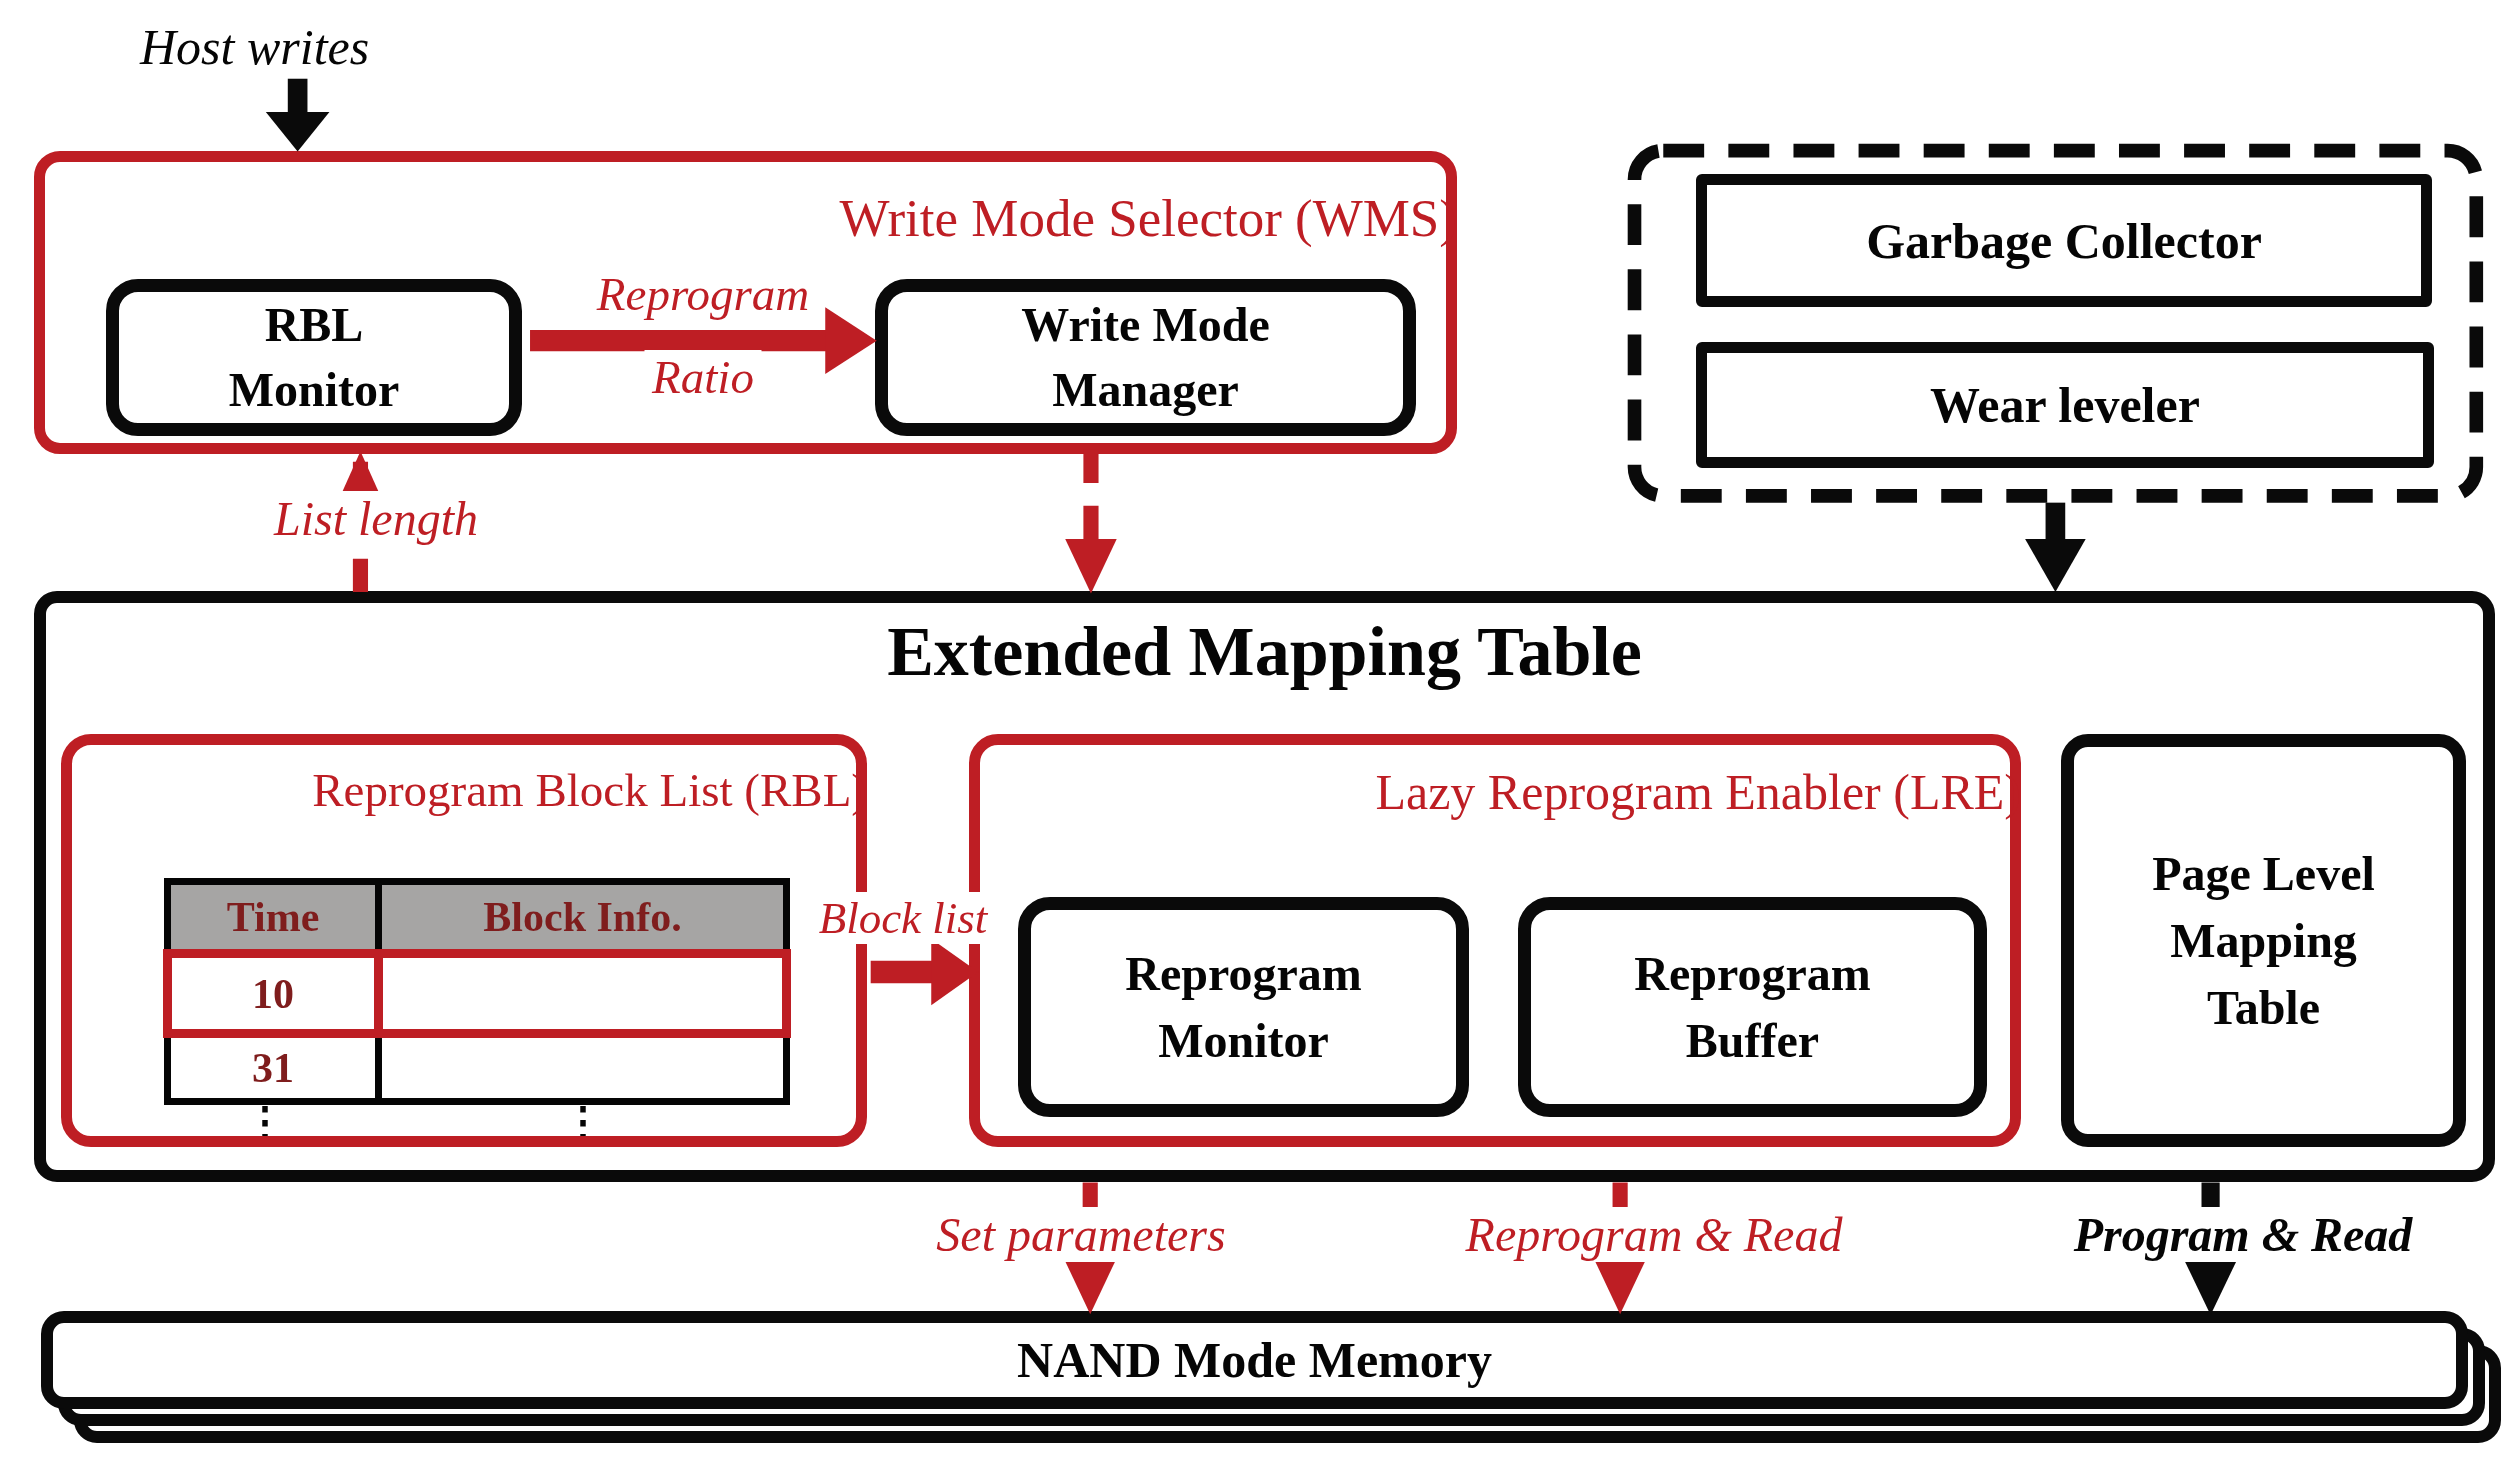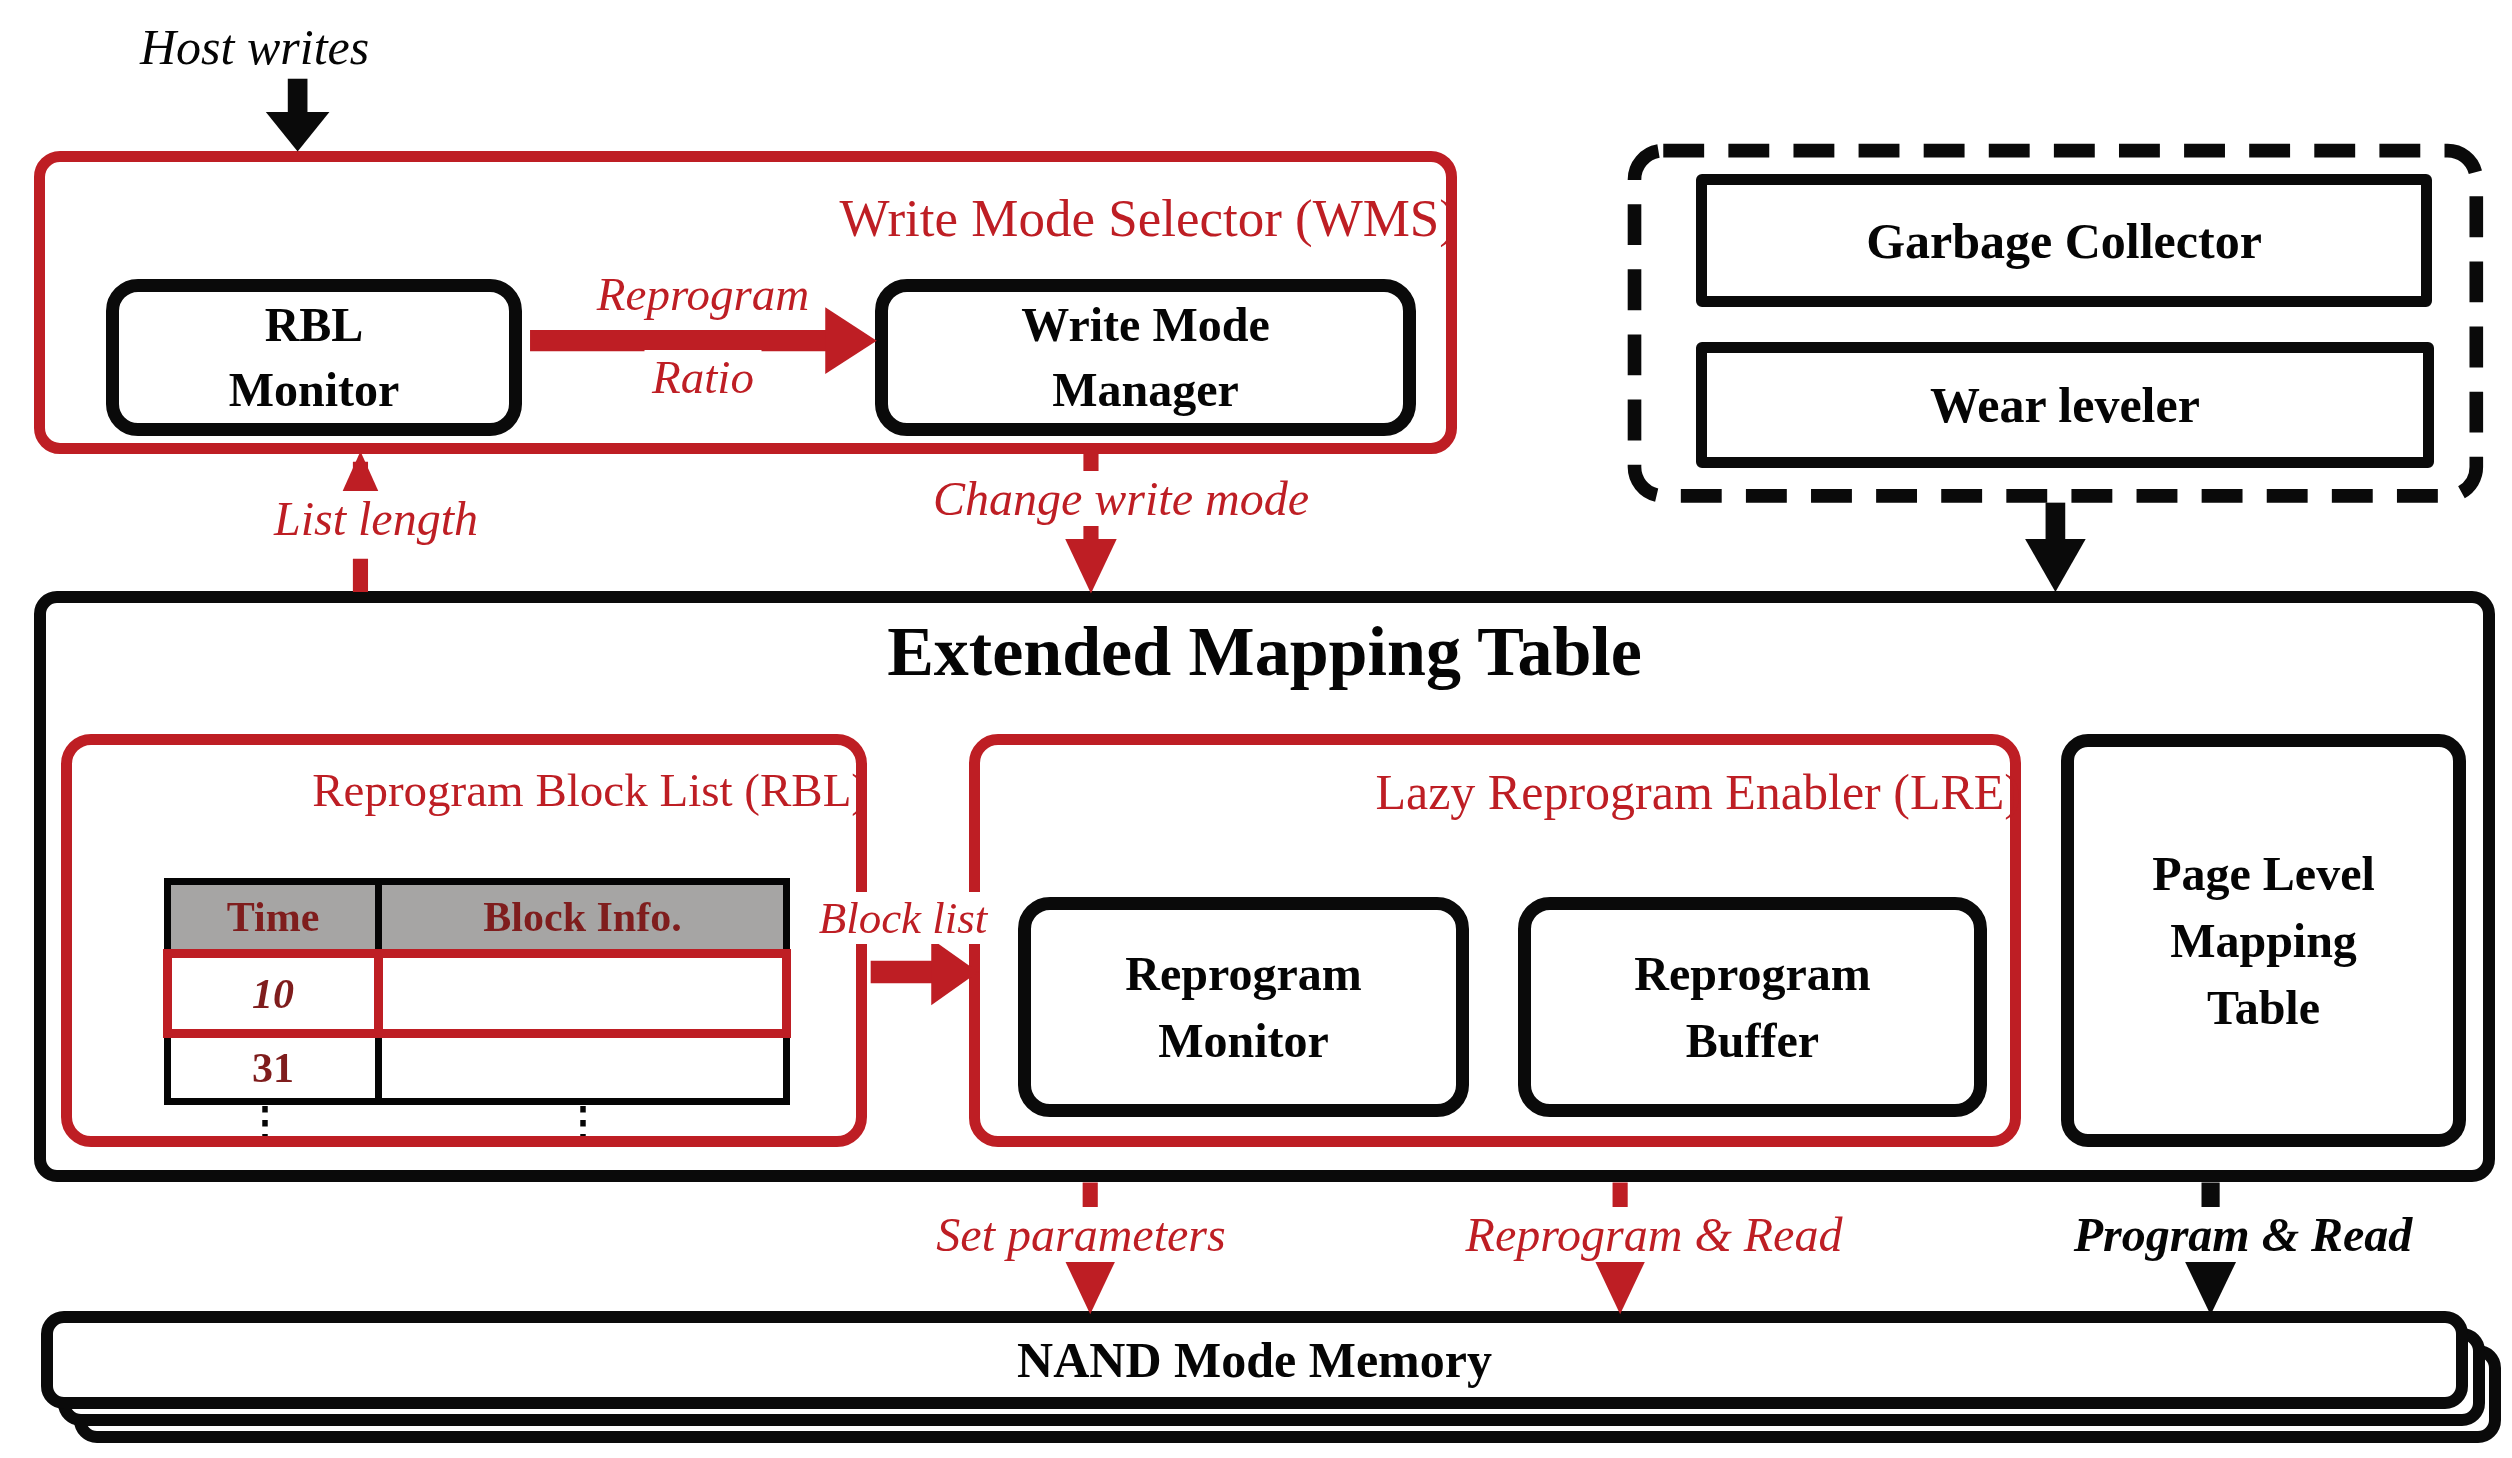--- a/index.html
+++ b/index.html
@@ -63,35 +63,34 @@
   <div class="abs black-box center-lines z2" style="left:875px; top:279px; width:541px; height:157px; font-size:48px; line-height:1.35;">Write Mode
 Manager</div>
 
   <div class="abs lbl-red over-arrow" style="left:703px; top:267px; font-size:47px;">Reprogram</div>
   <div class="abs lbl-red over-arrow" style="left:703px; top:350px; font-size:47px;">Ratio</div>
 
   <div class="abs plain-box center-lines z2" style="left:1696px; top:174px; width:736px; height:133px; font-size:50px; border-radius:6px;">Garbage Collector</div>
   <div class="abs plain-box center-lines z2" style="left:1696px; top:342px; width:738px; height:126px; font-size:50px; border-radius:6px;">Wear leveler</div>
 
   <div class="abs lbl-red over-arrow" style="left:376px; top:491px; font-size:48px;text-align:right;">List length</div>
-  <div class="abs lbl-red over-arrow" style="left:1121px; top:471px; font-size:48px;">Change write mode</div>
 
   <div class="abs black-frame z1" style="left:34px; top:591px; width:2461px; height:591px;"></div>
   <div class="abs title-black z2" style="left:34px; top:612px; width:2461px; font-size:70px;">Extended Mapping Table</div>
 
   <div class="abs red-frame z1" style="left:61px; top:734px; width:806px; height:413px; border-radius:30px;"></div>
   <div class="abs title-red z2" style="left:61px; top:763px; width:806px; font-size:47px;">Reprogram Block List (RBL)</div>
 
   <table class="abs rbl-table" style="left:163px; top:878px; width:628px;">
     <tbody>
         <tr style="height:72px;">
       <th style="width:204px;">Time</th>
       <th>Block Info.</th>
     </tr>
-    <tr class="hl" style="height:80px;font-style:italic;">
+    <tr class="hl" style="height:80px;">
       <td>10</td>
       <td></td>
     </tr>
     <tr style="height:68px;">
       <td>31</td>
       <td></td>
     </tr>
   </tbody>
     </table>
   <span class="ellipsis-span" style="left:265px; top:1102px;">⋮</span>

